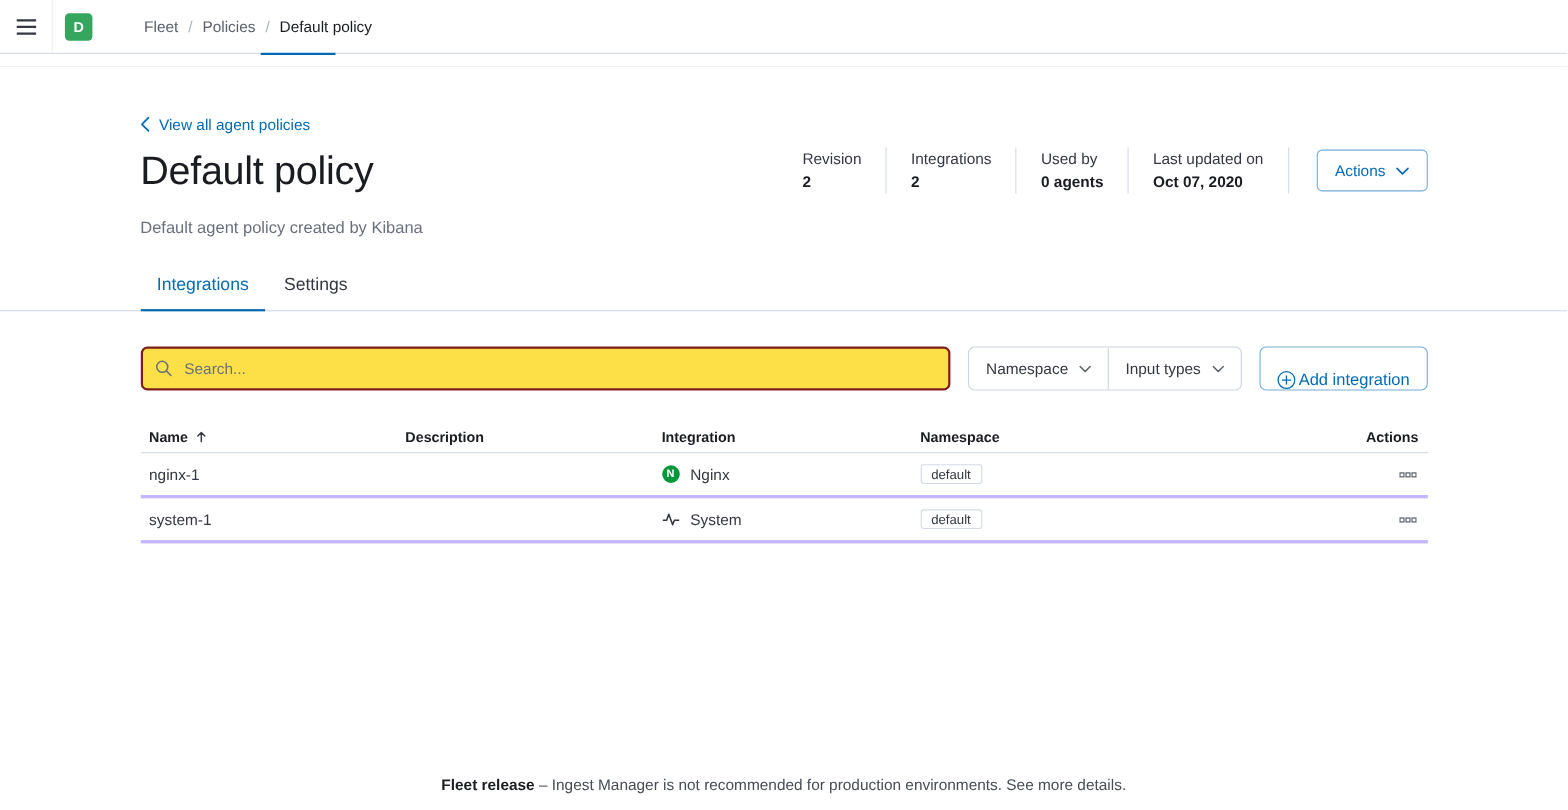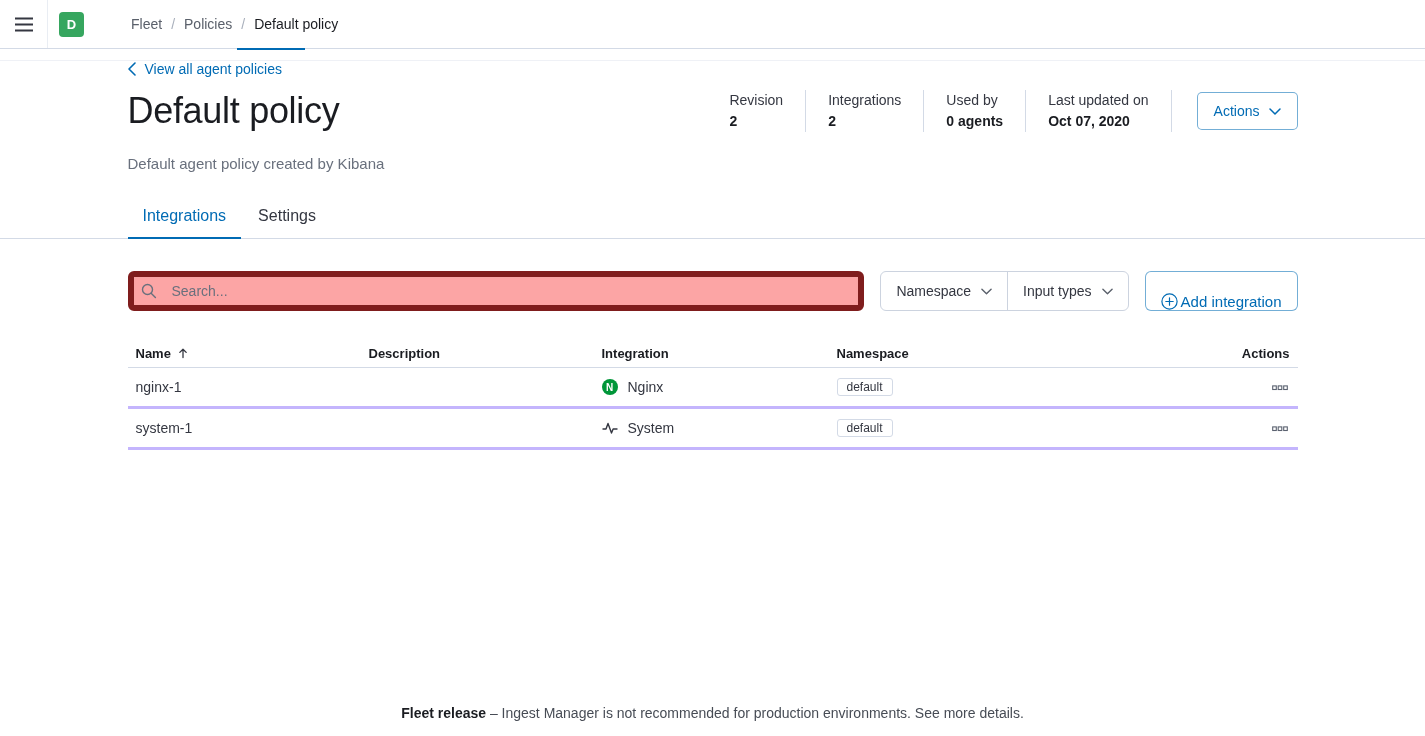--- a/index.html
+++ b/index.html
@@ -25,38 +25,38 @@
   .crumb{color:#5a606b;text-decoration:none;cursor:pointer}
   .crumb.current{color:var(--text-dark);font-weight:500;cursor:default}
   .crumb-sep{color:#a9b0bc}
   .loading-bar{position:absolute;left:237px;bottom:-2px;width:68px;height:2px;background:var(--accent);z-index:4}
   .chrome-gap{height:12px;background:#fff;border-bottom:1px solid #eff1f6}
 
   .container{width:1170px;margin:0 auto}
 
   
   .page-header{background:#fff;border-bottom:1px solid var(--border)}
-  .back-link{display:inline-flex;align-items:center;gap:9px;color:var(--accent);font-size:14px;text-decoration:none;cursor:pointer}
+  .back-link{display:inline-flex;align-items:center;gap:9px;color:var(--accent);font-size:14px;margin-top:44px;text-decoration:none;cursor:pointer}
   .header-row{display:flex;align-items:center;margin-top:11px}
   .page-title{font-size:36px;font-weight:500;color:var(--text-dark);flex:1;letter-spacing:-.3px;line-height:42px}
   .stats{display:flex;align-items:center}
   .stat{text-align:left;padding:0 22px;border-right:1px solid var(--border)}
   .stat-label{font-size:14px;color:var(--text);line-height:20px}
   .stat-value{font-size:14px;font-weight:700;color:var(--text-dark);line-height:21px;margin-top:1px}
   .actions-btn{margin-left:25px;height:38px;padding:0 16px;display:inline-flex;align-items:center;gap:9px;background:#fff;border:1px solid rgba(0,107,180,.55);border-radius:5px;color:var(--accent);font-size:14px;font-weight:500;font-family:inherit;cursor:pointer}
   .description{margin-top:22px;font-size:15px;color:var(--subdued);line-height:19px}
   .tabs{display:flex;gap:2px;margin-top:34px}
   .tab{font-size:16px;padding:0 15px 13px;color:var(--text);cursor:pointer;position:relative;background:none;border:none;font-family:inherit}
   .tab.active{color:var(--accent)}
   .tab.active::after{content:"";position:absolute;left:0;right:0;bottom:-1px;height:2px;background:var(--accent)}
 
   
   .toolbar{display:flex;gap:16px;margin-top:32px}
   .search-box{flex:1;position:relative}
-  .search-input{width:100%;height:40px;border:6px solid #7f1d1d;border-radius:6px;padding:0 12px 0 38px;font-size:14px;font-family:inherit;color:var(--text);background:#fca5a5;box-shadow:inset 0 1px 2px rgba(152,162,179,.08);outline:none}
+  .search-input{width:100%;height:40px;border:2px solid #7f1d1d;border-radius:6px;padding:0 12px 0 38px;font-size:14px;font-family:inherit;color:var(--text);background:#fde047;box-shadow:inset 0 1px 2px rgba(152,162,179,.08);outline:none}
   .search-input::placeholder{color:var(--subdued)}
   .search-icon{position:absolute;left:13px;top:12px;pointer-events:none}
   .filter-group{display:flex;border:1px solid #ccd3df;border-radius:6px;height:40px;background:#fff;overflow:hidden}
   .filter-btn{display:flex;align-items:center;gap:10px;padding:0 15px;font-size:14px;color:var(--text);background:none;border:none;font-family:inherit;cursor:pointer}
   .filter-btn + .filter-btn{border-left:1px solid #ccd3df}
   .filter-btn .chev{color:#5a606b;display:flex}
   .add-btn{height:40px;display:inline-flex;align-items:flex-end;gap:3px;padding:0 15px;border:1px solid rgba(0,107,180,.55);border-radius:6px;background:#fff;color:var(--accent);font-size:15px;font-weight:500;font-family:Liberation Sans, sans-serif;cursor:pointer}
 
   
   .table{margin-top:28px}

